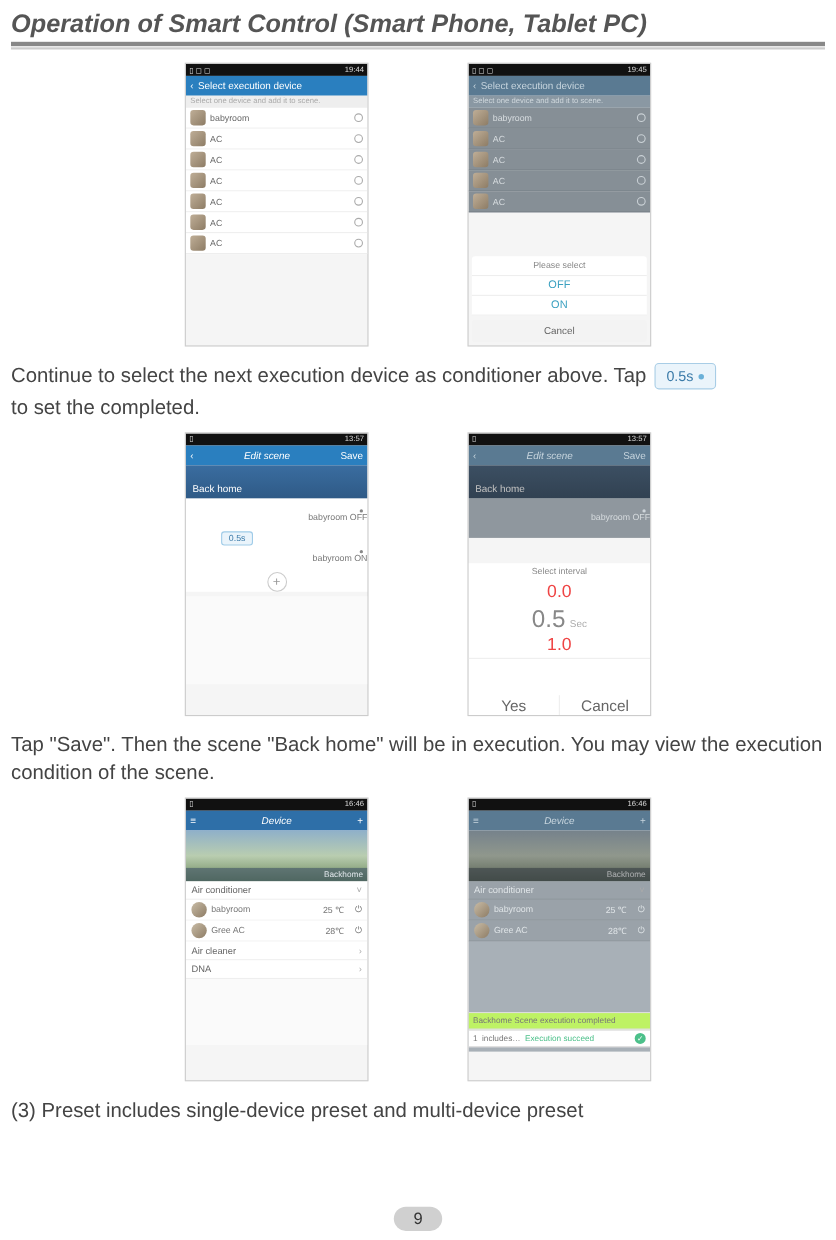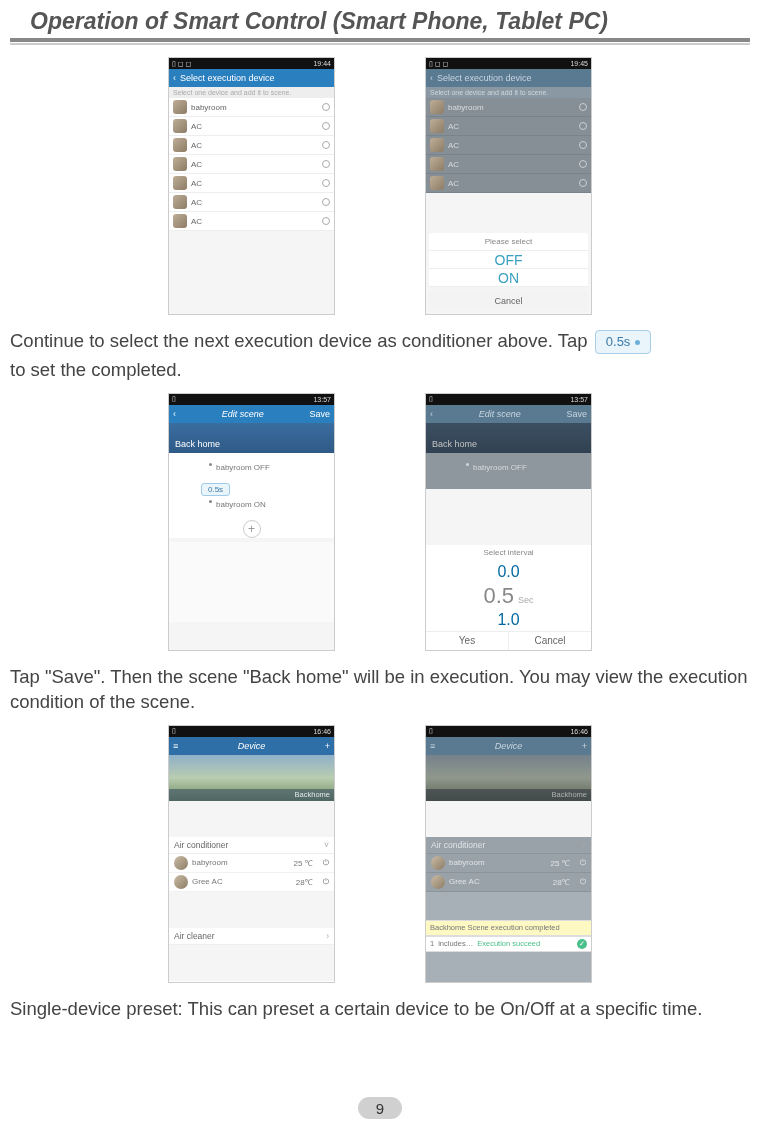--- a/index.html
+++ b/index.html
@@ -1,21 +1,21 @@
 <!DOCTYPE html>
 <html><head>
 <meta charset="utf-8">
 <style>
   * { box-sizing: border-box; margin: 0; padding: 0; }
   html, body { width: 760px; background: #fff; font-family: Arial, Helvetica, sans-serif; color: #4a4a4a; }
   .page { width: 760px; min-height: 1127px; position: relative; padding: 8px 10px 0 10px; }
 
   
   .section-title-wrap { position: relative; margin-bottom: 18px; }
-  .section-title { font-size: 23px; font-weight: bold; font-style: italic; color: #555; display: inline-block; padding: 0 6px 4px 0; margin-left: 20px; }
+  .section-title { font-size: 23px; font-weight: bold; font-style: italic; color: #555; display: inline-block; padding: 0 6px 4px 0; }
   .title-rule-dark { position: absolute; left: 0; right: 0; top: 30px; height: 4px; background: #888; }
   .title-rule-light { position: absolute; left: 0; right: 0; top: 35px; height: 2px; background: #ccc; }
 
   .body-text { font-size: 18.5px; line-height: 1.35; color: #444; }
   .para { margin: 4px 0 4px 0; }
 
   .screens-row { display: flex; justify-content: center; gap: 90px; margin: 10px 0 14px 0; }
 
   
   .phone { width: 167px; border: 1px solid #ccc; background:#f5f5f5; font-size: 8px; color:#666; overflow:hidden; }
@@ -29,43 +29,43 @@
   .device-row.dim { background:#868f96; border-bottom:1px solid #7a838a; color:#d8dde0; }
   .thumb { width:14px; height:14px; border-radius:3px; background:linear-gradient(135deg,#bfae97,#8d7c65); }
   .radio { width:8px; height:8px; border:1px solid #aaa; border-radius:50%; margin-left:auto; }
   .radio.dim { border-color:#c9d0d5; }
 
   .banner { height:30px; background:linear-gradient(#3a6da0,#2f5a86); position:relative; }
   .banner.dim { filter:brightness(0.75) saturate(0.5); }
   .banner .label { position:absolute; left:6px; bottom:4px; color:#fff; font-size:9px; }
 
   .actions-list { background:#fff; }
-  .action-line { height:16px; display:flex; align-items:flex-start; font-size:8px; color:#777; padding-left:40px; }
+  .action-line { height:16px; display:flex; align-items:flex-end; font-size:8px; color:#777; padding-left:40px;flex-direction:column; }
   .action-dot { width:3px; height:3px; background:#888; border-radius:50%; margin-right:4px; }
   .interval-chip { display:inline-flex; align-items:center; justify-content:center; border:1px solid #9fcbe8; background:#eaf4fb; color:#3a7aa8; border-radius:3px; font-size:8px; padding:1px 6px; margin-left:32px; }
   .add-circle { width:18px; height:18px; border:1px solid #ccc; border-radius:50%; display:flex; align-items:center; justify-content:center; color:#999; margin:4px auto; font-size:12px; }
   .edit-blank { height:80px; background:#fafafa; }
   .popup-title { height:18px; display:flex; align-items:center; justify-content:center; font-size:8px; color:#888; border-bottom:1px solid #eee; }
-  .popup-opt { height:18px; display:flex; align-items:center; justify-content:center; font-size:14px; color:#3aa0c0; border-bottom:1px solid #eee; }
+  .popup-opt { height:18px; display:flex; align-items:center; justify-content:center; font-size:10px; color:#3aa0c0; border-bottom:1px solid #eee; }
   .popup-cancel { height:20px; display:flex; align-items:center; justify-content:center; font-size:9px; color:#666; background:#f3f3f3; margin-top:4px; }
 
   .picker-sheet { background:#fff; }
   .picker-title { height:16px; display:flex; align-items:center; justify-content:center; font-size:8px; color:#888; }
   .picker-vals { height:70px; display:flex; flex-direction:column; align-items:center; justify-content:center; gap:2px; }
-  .pv-sm { font-size:16px; color:#0369a1; }
+  .pv-sm { font-size:16px; color:#ef4444; }
   .pv-lg { font-size:22px; color:#888; display:flex; align-items:baseline; gap:4px;}
   .pv-unit { font-size:9px; color:#aaa; }
   .picker-btns { display:flex; border-top:1px solid #eee; }
-  .picker-btns div { flex:1; height:18px; display:flex; align-items:center; justify-content:center; font-size:10px; color:#666; }
+  .picker-btns div { flex:1; height:18px; display:flex; align-items:center; justify-content:center; font-size:14px; color:#666;margin-top:33px; }
   .picker-btns div:first-child { border-right:1px solid #eee; }
 
   .scenic { height:46px; background:linear-gradient(#8fb0c9 0%, #b9cdb0 50%, #6d8a5e 100%); position:relative; }
   .scenic.dim { filter:brightness(0.75) saturate(0.5); }
   .run-banner { position:absolute; bottom:0; left:0; right:0; height:12px; background:rgba(60,80,100,0.6); color:#e0e6ea; font-size:7.5px; display:flex; align-items:center; justify-content:flex-end; padding:0 4px; }
-  .cat-row { height:17px; background:#fff; border-bottom:1px solid #eee; display:flex; align-items:center; padding:0 5px; font-size:8.5px; color:#666;margin-top:36px; }
+  .cat-row { height:17px; background:#fff; border-bottom:1px solid #eee; display:flex; align-items:center; padding:0 5px; font-size:8.5px; color:#666; }
   .cat-row.dim { background:#9aa2a9; color:#dfe4e7; border-color:#8c949a; }
   .cat-row .chev { margin-left:auto; color:#aaa; }
   .dev-row2 { height:19px; background:#fff; border-bottom:1px solid #f2f2f2; display:flex; align-items:center; padding:0 5px; gap:4px; font-size:8px; color:#777; }
   .dev-row2.dim { background:#9aa2a9; color:#dfe4e7; border-color:#8c949a; }
   .dev-row2 .thumb2 { width:14px; height:14px; border-radius:50%; background:linear-gradient(135deg,#c9bca6,#8d7c65); }
   .dev-row2 .temp { margin-left:auto; margin-right:6px; }
   .blank-fill { height:60px; background:#fafafa; }
 
   .toast-row { height:16px; background:#eef2f5; display:flex; align-items:center; padding:0 4px; font-size:7.5px; color:#777; border-top:1px solid #ddd; border-bottom:1px solid #ddd; gap:4px;}
   .toast-row .ok { width:10px; height:10px; border-radius:50%; background:#4cc08a; margin-left:auto; display:flex; align-items:center; justify-content:center; color:#fff; font-size:7px;}
@@ -343,30 +343,30 @@
             <span>⏻</span>
           </div>
         <div class="dev-row2 dim">
             <div class="thumb2"></div>
             <span>Gree AC</span>
             <span class="temp">28℃</span>
             <span>⏻</span>
           </div>
       </div>
       <div class="abs-popup" style="bottom:30px;">
-        <div class="toast-row" style="background:#fef9c3;">
+        <div class="toast-row" style="background:#bef264;">
             <span>Backhome  Scene execution completed</span>
           </div>
         <div class="toast-row" style="background:#fff;">
           <span>1</span>
           <span>includes…</span>
           <span style="color:#4cc08a;">Execution succeed</span>
           <span class="ok">✓</span>
         </div>
       </div>
       <div class="blank-fill" style="background:#a8b0b7; height:100px;"></div>
     </div>
   </div>
 
-  <p class="body-text para">Single-device preset: This can preset a certain device to be On/Off at a specific time.</p>
+  <p class="body-text para" style="margin-top:6px;">(3) Preset includes single-device preset and multi-device preset</p>
 
   <div class="page-num">9</div>
 </div>
 
 </body></html>

